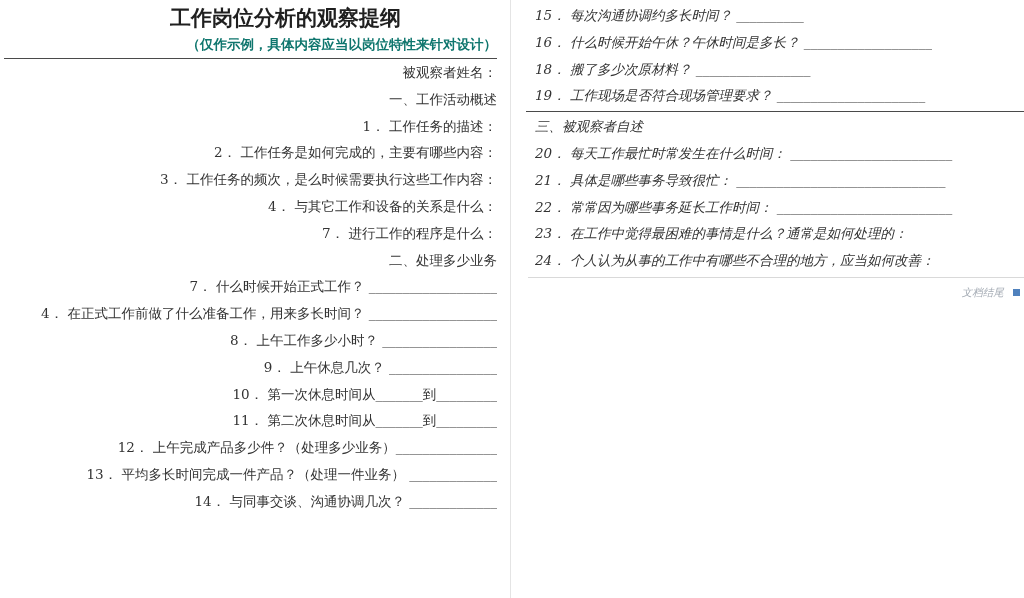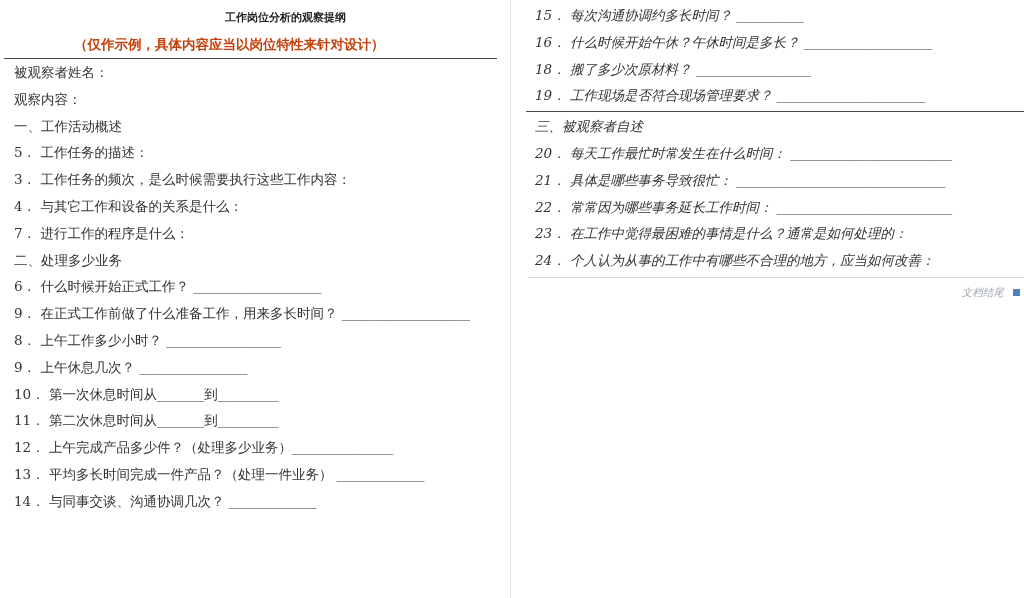--- a/index.html
+++ b/index.html
@@ -20,39 +20,39 @@
   .col-divider {
     position: absolute; left: 510px; top: 0; width: 1px; height: 598px;
     background: #e4e4e4;
   }
 
   
   .title-block { padding-top: 3px; }
   .doc-title {
     height: 29px; line-height: 29px;
     text-align: center; padding-left: 70px;
-    font-weight: bold; font-size: 11px; color: #1f1f1f;
+    font-weight: bold; font-size: 21px; color: #1f1f1f;
     white-space: nowrap;
   }
   .doc-subtitle {
     height: 26px; line-height: 24px;
-    text-align: left; padding-left: 70px;
-    font-weight: bold; font-size: 13.5px; color: #c2410c;
+    text-align: right; padding-left: 70px;
+    font-weight: bold; font-size: 13.5px; color: #0f766e;
     white-space: nowrap;
   }
   .hr-dark-left  { height: 0; border-top: 1px solid #4a4a4a; margin: 0 0 0 0; }
   .hr-dark-right { height: 0; border-top: 1px solid #4a4a4a; margin: 2px 7px 1px 7px; }
   .hr-light      { height: 0; border-top: 1px solid #d9d9d9; margin: 3px 6px 0 9px; }
 
   
   .row {
     height: 26.8px; line-height: 26.8px;
     font-size: 13.5px; white-space: nowrap; overflow: hidden;
   }
-  .col-left  .row { padding-left: 10px; }
+  .col-left  .row { padding-left: 10px; text-align: right; }
   .col-right .row { padding-left: 16px; }
   .form-row { position: relative; }
   .form-right { position: absolute; left: 201px; top: 0; margin-top: 28px; }
 
   
   .end-row {
     margin-top: 5px; height: 18px; line-height: 18px;
     text-align: right; padding-right: 12px;
     font-size: 10.5px; color: #a3aab3;
     font-family: "DejaVu Sans", "Liberation Sans", sans-serif;
@@ -72,34 +72,31 @@
     <div class="title-block">
       <div class="doc-title">工作岗位分析的观察提纲</div>
       <div class="doc-subtitle">（仅作示例，具体内容应当以岗位特性来针对设计）</div>
     </div>
     <div class="hr-dark-left"></div>
 
     <div class="row form-row">
       <span>被观察者姓名：</span>
       <span class="form-right">日期：</span>
     </div>
-    <div class="row form-row">
-      <span>观察内容：</span>
-      <span class="form-right"></span>
-    </div>
 
     <div class="row">一、工作活动概述</div>
-    <div class="row">5． 工作任务的描述：</div>
+    <div class="row">1． 工作任务的描述：</div>
+    <div class="row">2． 工作任务是如何完成的，主要有哪些内容：</div>
     <div class="row">3． 工作任务的频次，是么时候需要执行这些工作内容：</div>
     <div class="row">4． 与其它工作和设备的关系是什么：</div>
     <div class="row">7． 进行工作的程序是什么：</div>
 
     <div class="row">二、处理多少业务</div>
-    <div class="row">6． 什么时候开始正式工作？ ___________________</div>
-    <div class="row">9． 在正式工作前做了什么准备工作，用来多长时间？ ___________________</div>
+    <div class="row">7． 什么时候开始正式工作？ ___________________</div>
+    <div class="row">4． 在正式工作前做了什么准备工作，用来多长时间？ ___________________</div>
     <div class="row">8． 上午工作多少小时？ _________________</div>
     <div class="row">9． 上午休息几次？ ________________</div>
     <div class="row">10． 第一次休息时间从_______到_________</div>
     <div class="row">11． 第二次休息时间从_______到_________</div>
     <div class="row">12． 上午完成产品多少件？（处理多少业务）_______________</div>
     <div class="row">13． 平均多长时间完成一件产品？（处理一件业务） _____________</div>
     <div class="row">14． 与同事交谈、沟通协调几次？ _____________</div>
   </div>
 
   <div class="col-divider"></div>

